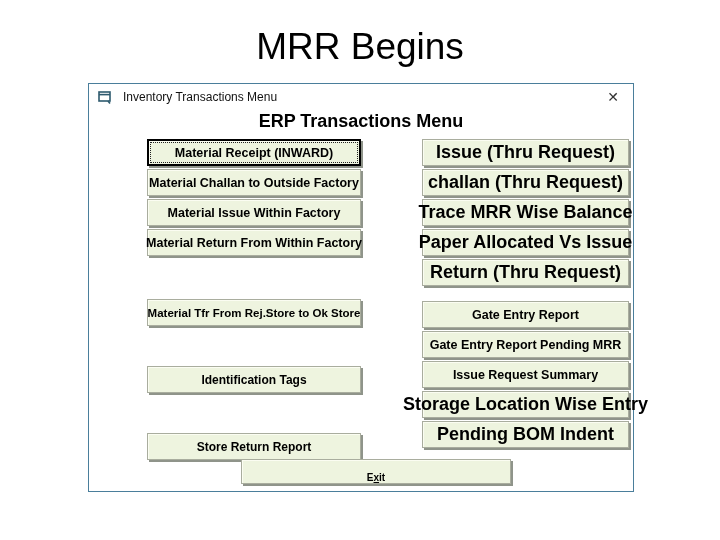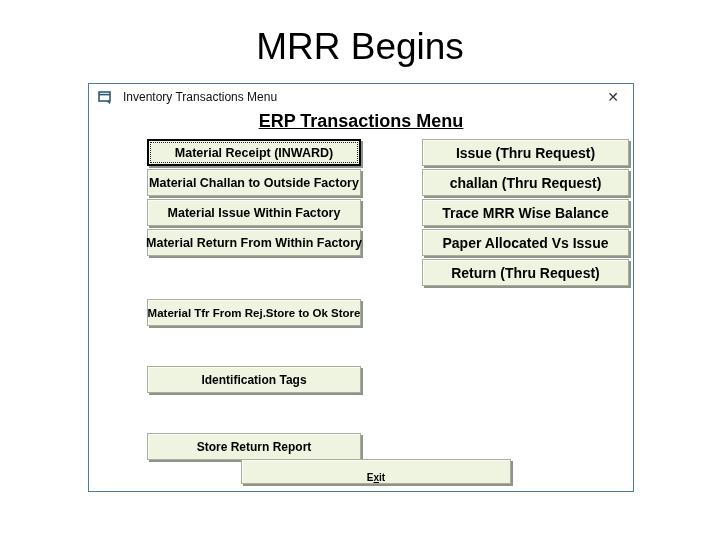--- a/index.html
+++ b/index.html
@@ -40,21 +40,20 @@
     width:22px; height:22px;
     display:flex; align-items:center; justify-content:center;
     color:#333; font-size:14px; line-height:1;
     cursor:default;
   }
 
   .menu-heading {
     position:absolute; top:27px; left:0; width:100%;
     text-align:center;
     font-size:18px; font-weight:700; color:#000;
-    text-decoration:underline;
   }
 
   .btn-col { position:absolute;padding-left:48px; }
   .col-left-top     { left:10px;  top:55px;  width:262px; }
   .col-right-top    { left:285px; top:55px;  width:255px; }
   .col-left-bottom  { left:10px;  top:215px; width:262px; }
   .col-right-bottom { left:285px; top:217px; width:255px; }
 
   .btn {
     width:100%; height:27px; margin-bottom:3px;
@@ -65,21 +64,21 @@
     font-weight:700; font-size:12.5px; color:#000;
     white-space:nowrap;
     cursor:default;
   }
   .btn.default {
     border:2px solid #000;
     outline:1px dotted #222;
     outline-offset:-4px;
   }
   .btn.sz11 { font-size:11.5px; }
-  .btn.sz13 { font-size:14px; }
+  .btn.sz13 { font-size:18px; }
   .btn.sz14 { font-size:12px;margin-top:40px; }
   .btn.gap-top { margin-top:3px; }
 
   .exit-btn {
     position:absolute; left:152px; top:375px;
     width:270px; height:25px;
     display:flex; align-items:flex-end; justify-content:center;
     background:#EEF4DF;
     border:1px solid #A9AD9E;
     box-shadow:2px 2px 0 #8F948A, inset 1px 1px 0 #FBFDF2;
@@ -121,18 +120,25 @@
     <button class="btn sz13">Paper Allocated Vs Issue</button>
     <button class="btn sz13">Return (Thru Request)</button>
   </div>
 
   <div class="btn-col col-left-bottom">
     <button class="btn sz11">Material Tfr From Rej.Store to Ok Store</button>
     <button class="btn sz14">Identification Tags</button>
     <button class="btn sz14">Store Return Report</button>
   </div>
 
+  <div class="btn-col col-right-bottom">
+    <button class="btn">Gate Entry Report</button>
+    <button class="btn">Gate Entry Report Pending MRR</button>
+    <button class="btn">Issue Request Summary</button>
+    <button class="btn sz13">Storage Location Wise Entry</button>
+    <button class="btn sz13 gap-top">Pending BOM Indent</button>
+  </div>
 
   <button class="exit-btn">
     <span><span>E</span><span class="accesskey">x</span><span>it</span></span>
   </button>
 
 </div>
 
 </body></html>

